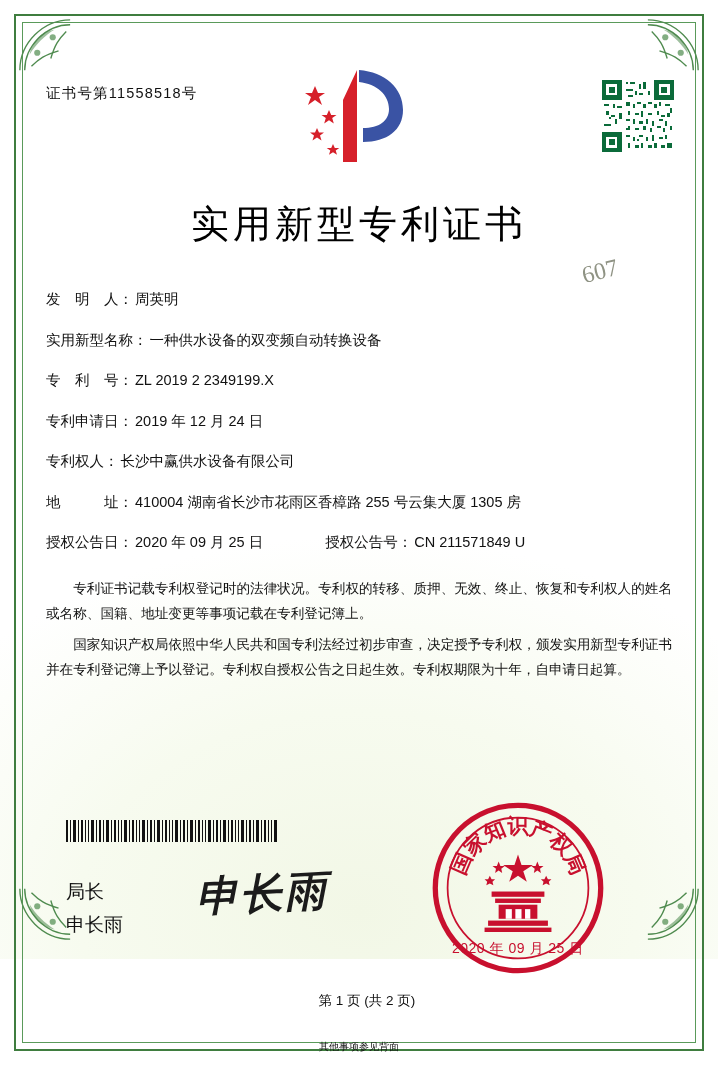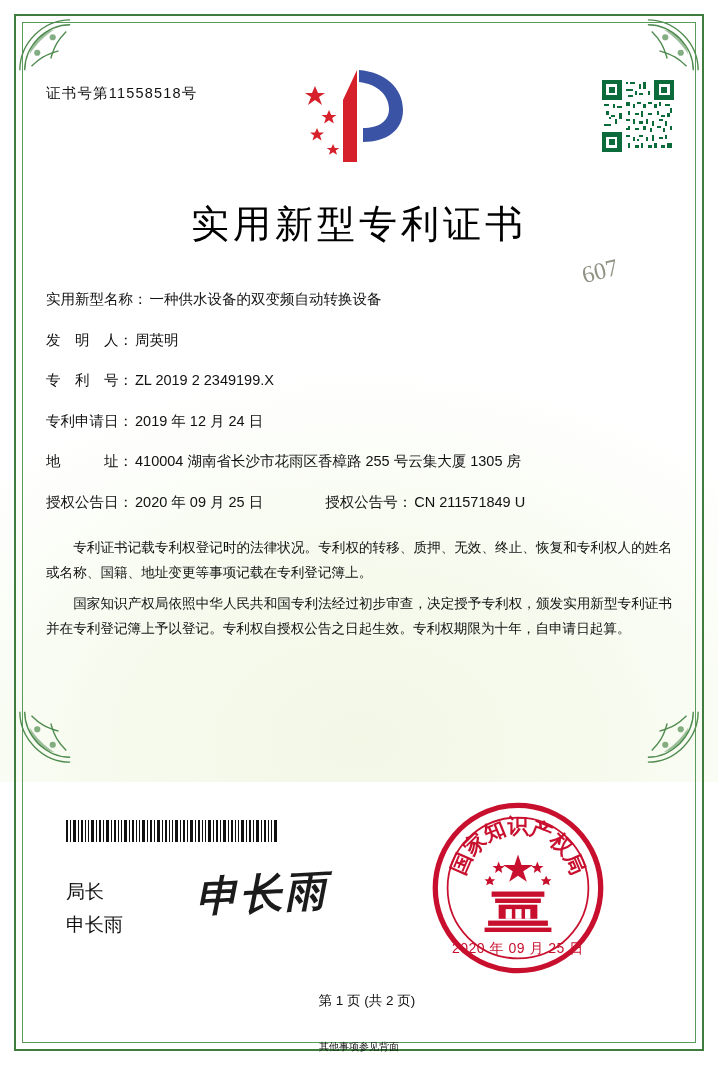--- a/index.html
+++ b/index.html
@@ -14,21 +14,21 @@
     color: #1a1a1a;
     position: relative;
     overflow: hidden;
   }
 
   
   .page {
     position: absolute;
     left: 0; top: 0;
     width: 718px;
-    height: 782px;
+    height: 959px;
     background:
       radial-gradient(ellipse 700px 500px at 50% 95%, #f2f7e6 0%, #f7fbef 40%, #ffffff 75%);
   }
   .frame-outer {
     position: absolute;
     left: 14px; top: 14px;
     width: 690px; height: 1037px;
     border: 2px solid #3f7d3f;
     box-sizing: border-box;
   }
@@ -357,39 +357,43 @@
 
   <div class="content">
 
     <div class="cert-no">证书号第11558518号</div>
 
     <div class="main-title">实用新型专利证书</div>
 
     <div class="fields">
 
       <div class="field-row">
+        <span class="field-label">发　明　人：</span>
+        <span class="field-value">周英明</span>
+      </div>
+
+      <div class="field-row">
         <span class="field-label">实用新型名称：</span>
         <span class="field-value">一种供水设备的双变频自动转换设备</span>
-      </div>
-
-      <div class="field-row">
-        <span class="field-label">发　明　人：</span>
-        <span class="field-value">周英明</span>
       </div>
 
       <div class="field-row">
         <span class="field-label">专　利　号：</span>
         <span class="field-value">ZL 2019 2 2349199.X</span>
       </div>
 
       <div class="field-row">
         <span class="field-label">专利申请日：</span>
         <span class="field-value">2019 年 12 月 24 日</span>
       </div>
 
+      <div class="field-row">
+        <span class="field-label">专利权人：</span>
+        <span class="field-value">长沙中赢供水设备有限公司</span>
+      </div>
 
       <div class="field-row">
         <span class="field-label">地　　　址：</span>
         <span class="field-value">410004 湖南省长沙市花雨区香樟路 255 号云集大厦 1305 房</span>
       </div>
 
       <div class="field-row two-col">
         <span class="field-label">授权公告日：</span>
         <span class="field-value">2020 年 09 月 25 日</span>
         <span class="field-label second-label">授权公告号：</span>

